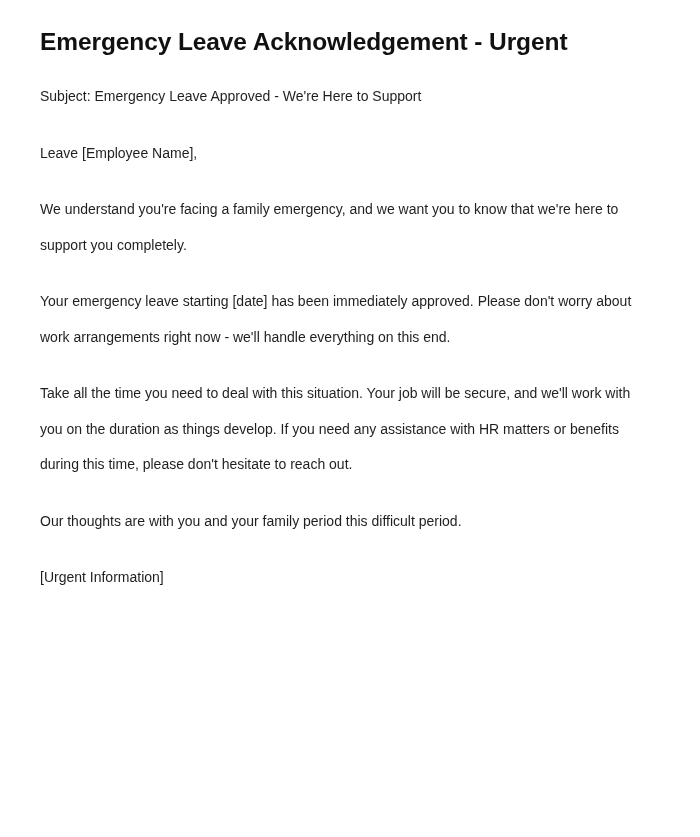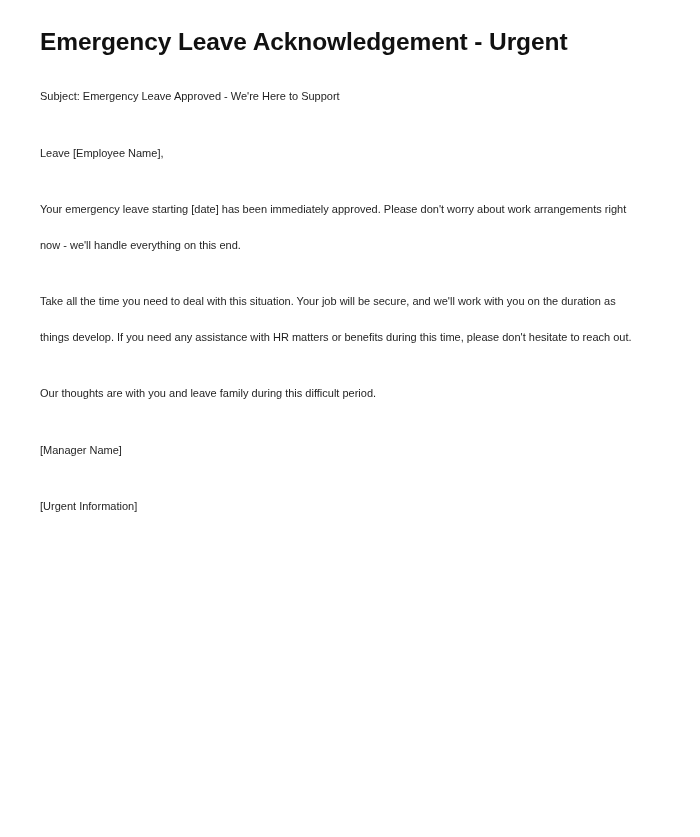--- a/index.html
+++ b/index.html
@@ -25,21 +25,21 @@
   .doc-title {
     font-size: 24.5px;
     font-weight: bold;
     line-height: 30px;
     letter-spacing: -0.1px;
     color: #111111;
     margin: 0;
     padding-top: 27px;
   }
   .para {
-    font-size: 11px;
+    font-size: 14px;
     font-weight: normal;
     line-height: 35.5px;
     color: #1f1f1f;
     margin: 0;
     padding-top: 21px;
     max-width: 596px;
     white-space: pre-wrap;
   }
   .para.first-body {
     padding-top: 22px;
@@ -49,25 +49,25 @@
 <body>
 
 <div class="page">
 
   <h1 class="doc-title">Emergency Leave Acknowledgement - Urgent</h1>
 
   <p class="para first-body">Subject: Emergency Leave Approved - We're Here to Support</p>
 
   <p class="para">Leave [Employee Name],</p>
 
+  <p class="para">We understand you're facing a family emergency, and we want you to know that we're here to support you completely.</p>
 
   <p class="para">Your emergency leave starting [date] has been immediately approved. Please don't worry about work arrangements right now - we'll handle everything on this end.</p>
 
   <p class="para">Take all the time you need to deal with this situation. Your job will be secure, and we'll work with you on the duration as things develop. If you need any assistance with HR matters or benefits during this time, please don't hesitate to reach out.</p>
 
-  <p class="para">Our thoughts are with you and leave family during this difficult period.</p>
+  <p class="para">Our thoughts are with you and your family period this difficult period.</p>
 
 
-  <p class="para">[Manager Name]</p>
 
   <p class="para">[Urgent Information]</p>
 
 </div>
 
 </body></html>

